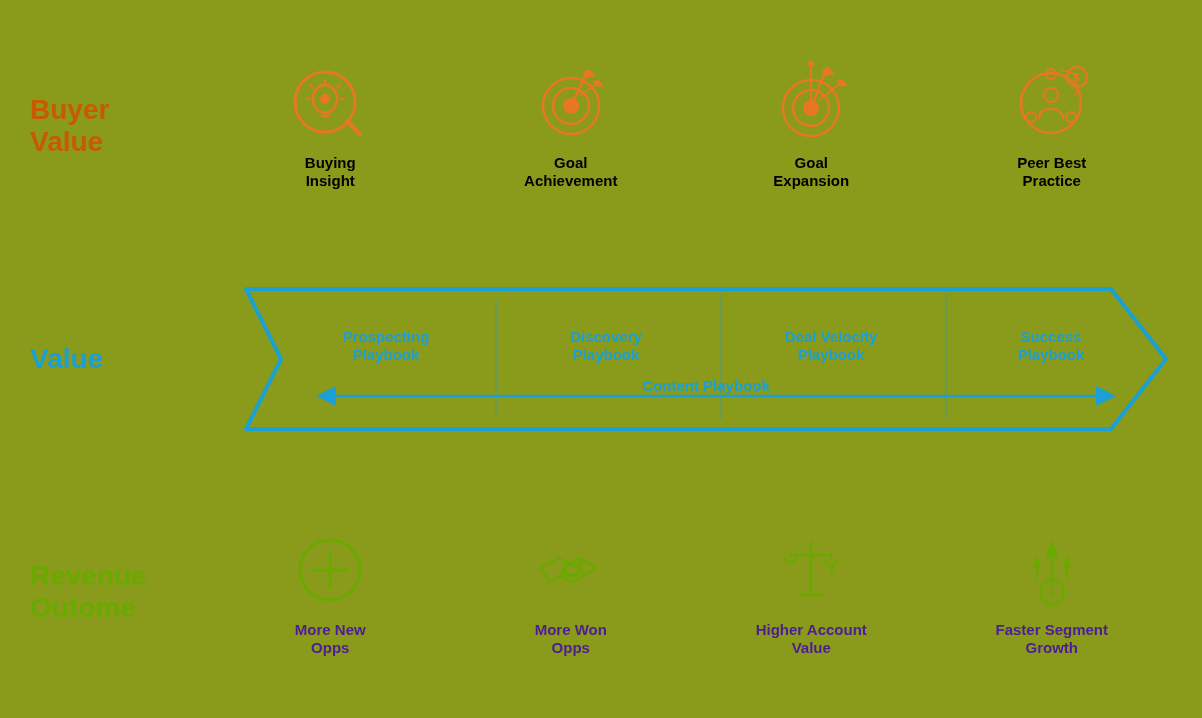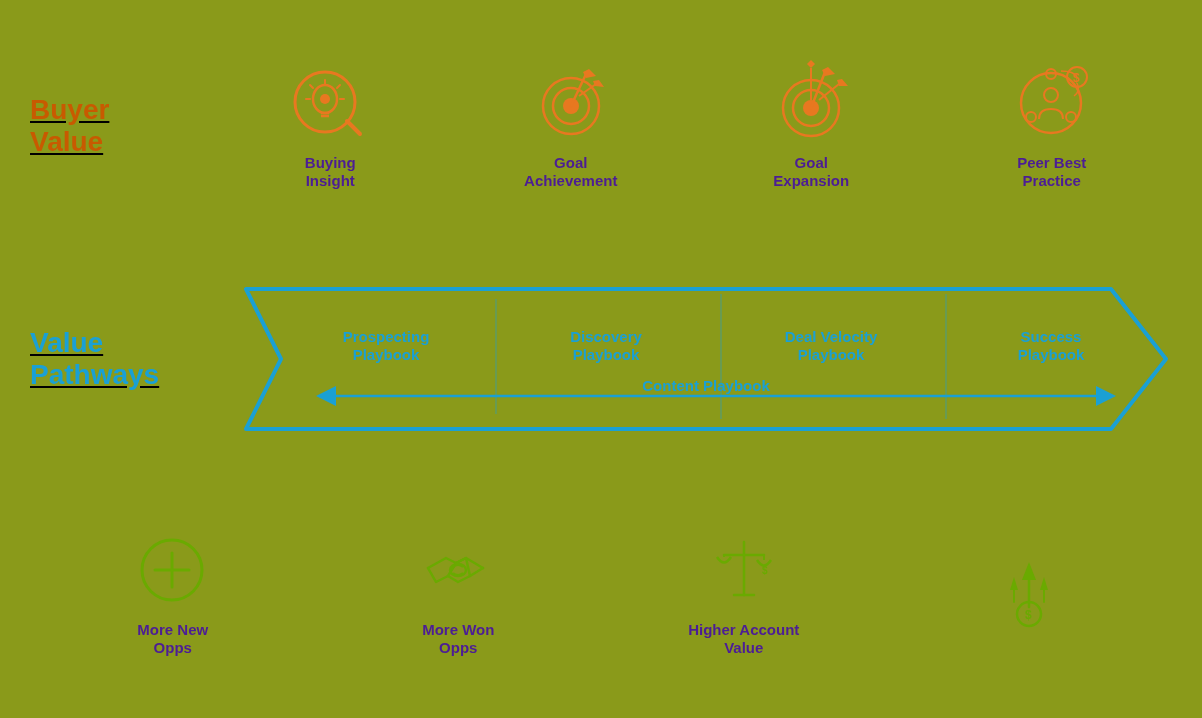--- a/index.html
+++ b/index.html
@@ -24,21 +24,20 @@
     .row-buyer-value {
       display: flex;
       align-items: center;
       flex: 1;
       gap: 0;
     }
 
     .row-label {
       width: 180px;
       flex-shrink: 0;
-      text-decoration: underline;
     }
 
     .row-label-buyer {
       color: #c85a00;
       font-size: 28px;
       font-weight: 900;
       line-height: 1.15;
     }
 
     .row-label-pathways {
@@ -78,21 +77,21 @@
       justify-content: center;
     }
 
     .icon-label {
       text-align: center;
       font-weight: 800;
       font-size: 15px;
       line-height: 1.2;
     }
 
-    .icon-label-orange { color: #4c1d95; }
+    .icon-label-orange { color: #000000; }
     .icon-label-green { color: #4c1d95; }
 
     
     .row-pathways {
       display: flex;
       align-items: center;
       flex: 1.2;
     }
 
     
@@ -211,21 +210,20 @@
         <div class="icon-label icon-label-orange">Peer Best<br>Practice</div>
       </div>
 
     </div>
   </div>
 
   <div class="row-pathways">
     <div class="row-label">
       <div class="row-label-pathways">
         <span>Value</span><br>
-        <span>Pathways</span>
       </div>
     </div>
     <div class="big-arrow-svg-container">
       <svg width="100%" height="150" viewBox="0 0 960 150" preserveAspectRatio="xMidYMid meet">
 
         <polygon points="35,5 900,5 955,75 900,145 35,145 70,75" fill="none" stroke="#1aa0d4" stroke-width="4" stroke-linejoin="round"></polygon>
 
         <text x="175" y="58" text-anchor="middle" font-family="Arial" font-size="15" font-weight="800" fill="#1aa0d4">Prospecting</text>
         <text x="175" y="76" text-anchor="middle" font-family="Arial" font-size="15" font-weight="800" fill="#1aa0d4">Playbook</text>
 
@@ -250,20 +248,26 @@
             <polygon points="0,0 8,4 0,8" fill="#1aa0d4"></polygon>
           </marker>
         </defs>
         <line x1="120" y1="112" x2="890" y2="112" stroke="#1aa0d4" stroke-width="2.5" marker-start="url(#arrowLeft)" marker-end="url(#arrowRight)"></line>
         <text x="495" y="107" text-anchor="middle" font-family="Arial" font-size="15" font-weight="700" fill="#1aa0d4">Content Playbook</text>
       </svg>
     </div>
   </div>
 
   <div class="row-revenue">
+    <div class="row-label">
+      <div class="row-label-revenue">
+        <span>Revenue</span><br>
+        <span>Outome</span>
+      </div>
+    </div>
     <div class="icons-row">
 
       <div class="icon-item">
         <div class="icon-circle">
           <svg width="75" height="75" viewBox="0 0 75 75">
             <circle cx="37" cy="37" r="30" fill="none" stroke="#6aaa00" stroke-width="3"></circle>
             <line x1="37" y1="20" x2="37" y2="54" stroke="#6aaa00" stroke-width="3" stroke-linecap="round"></line>
             <line x1="20" y1="37" x2="54" y2="37" stroke="#6aaa00" stroke-width="3" stroke-linecap="round"></line>
           </svg>
         </div>
@@ -317,18 +321,19 @@
 
             <circle cx="40" cy="62" r="12" fill="none" stroke="#6aaa00" stroke-width="2.5"></circle>
             <text x="36" y="67" font-size="12" fill="#6aaa00" font-weight="bold">$</text>
 
             <line x1="25" y1="50" x2="25" y2="30" stroke="#6aaa00" stroke-width="2" stroke-linecap="round"></line>
             <polygon points="21,38 25,25 29,38" fill="#6aaa00"></polygon>
             <line x1="55" y1="50" x2="55" y2="30" stroke="#6aaa00" stroke-width="2" stroke-linecap="round"></line>
             <polygon points="51,38 55,25 59,38" fill="#6aaa00"></polygon>
           </svg>
         </div>
+        <div class="icon-label icon-label-green">Faster Segment<br>Growth</div>
       </div>
 
     </div>
   </div>
 
 </div>
 
 </body></html>

